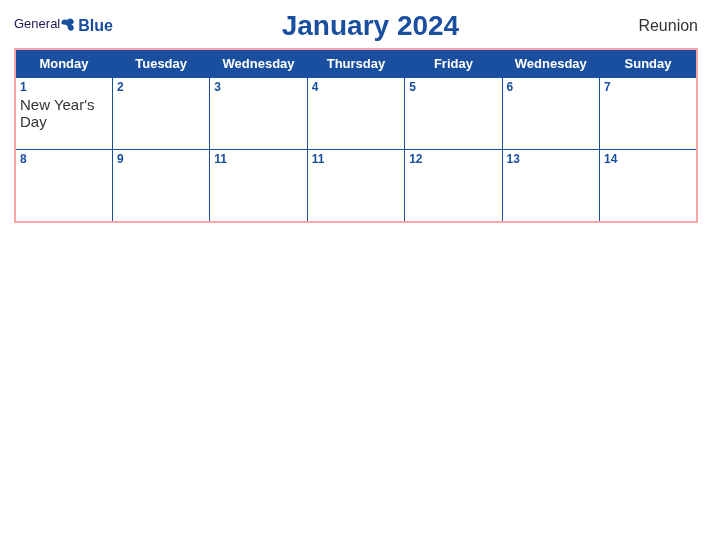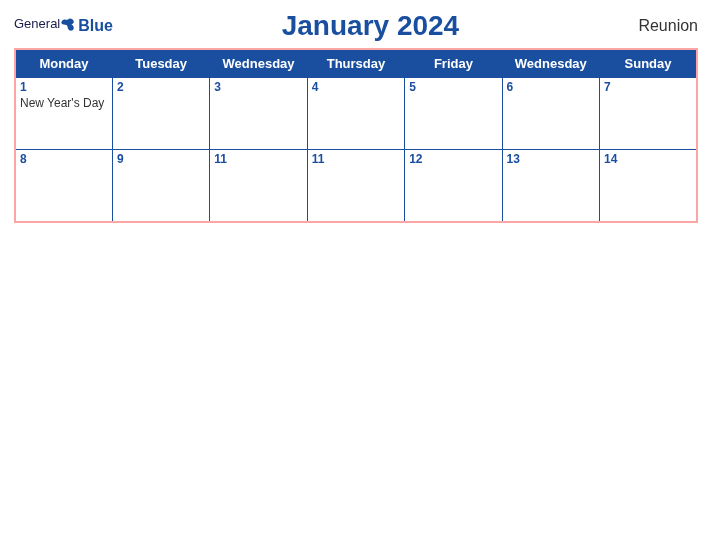--- a/index.html
+++ b/index.html
@@ -81,21 +81,21 @@
       height: 72px;
       background: #fff;
     }
     .day-num {
       font-size: 12px;
       font-weight: bold;
       color: #1a4fa0;
       display: block;
     }
     .holiday-label {
-      font-size: 12px;
+      font-size: 15px;
       color: #333;
       display: block;
       margin-top: 2px;
     }
   </style>
 </head>
 <body>
 
 <div class="page">
   <div class="header-row">

